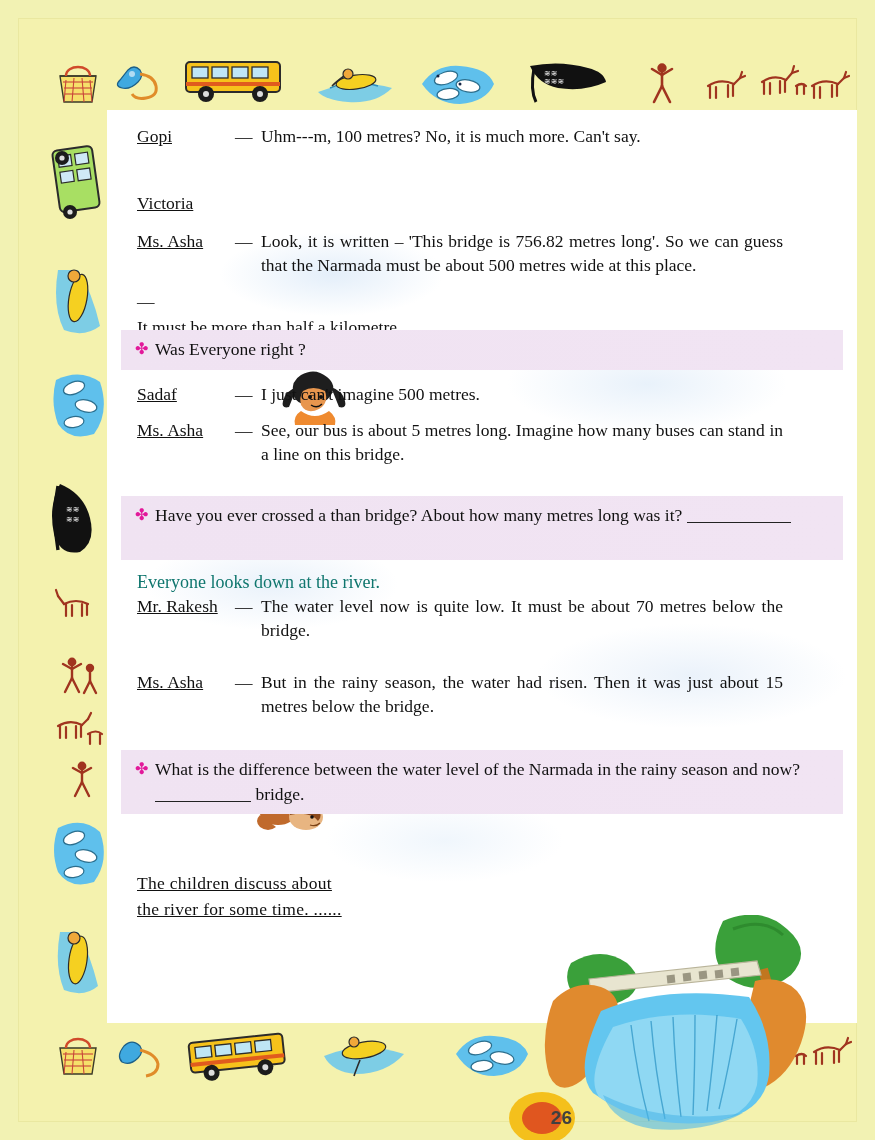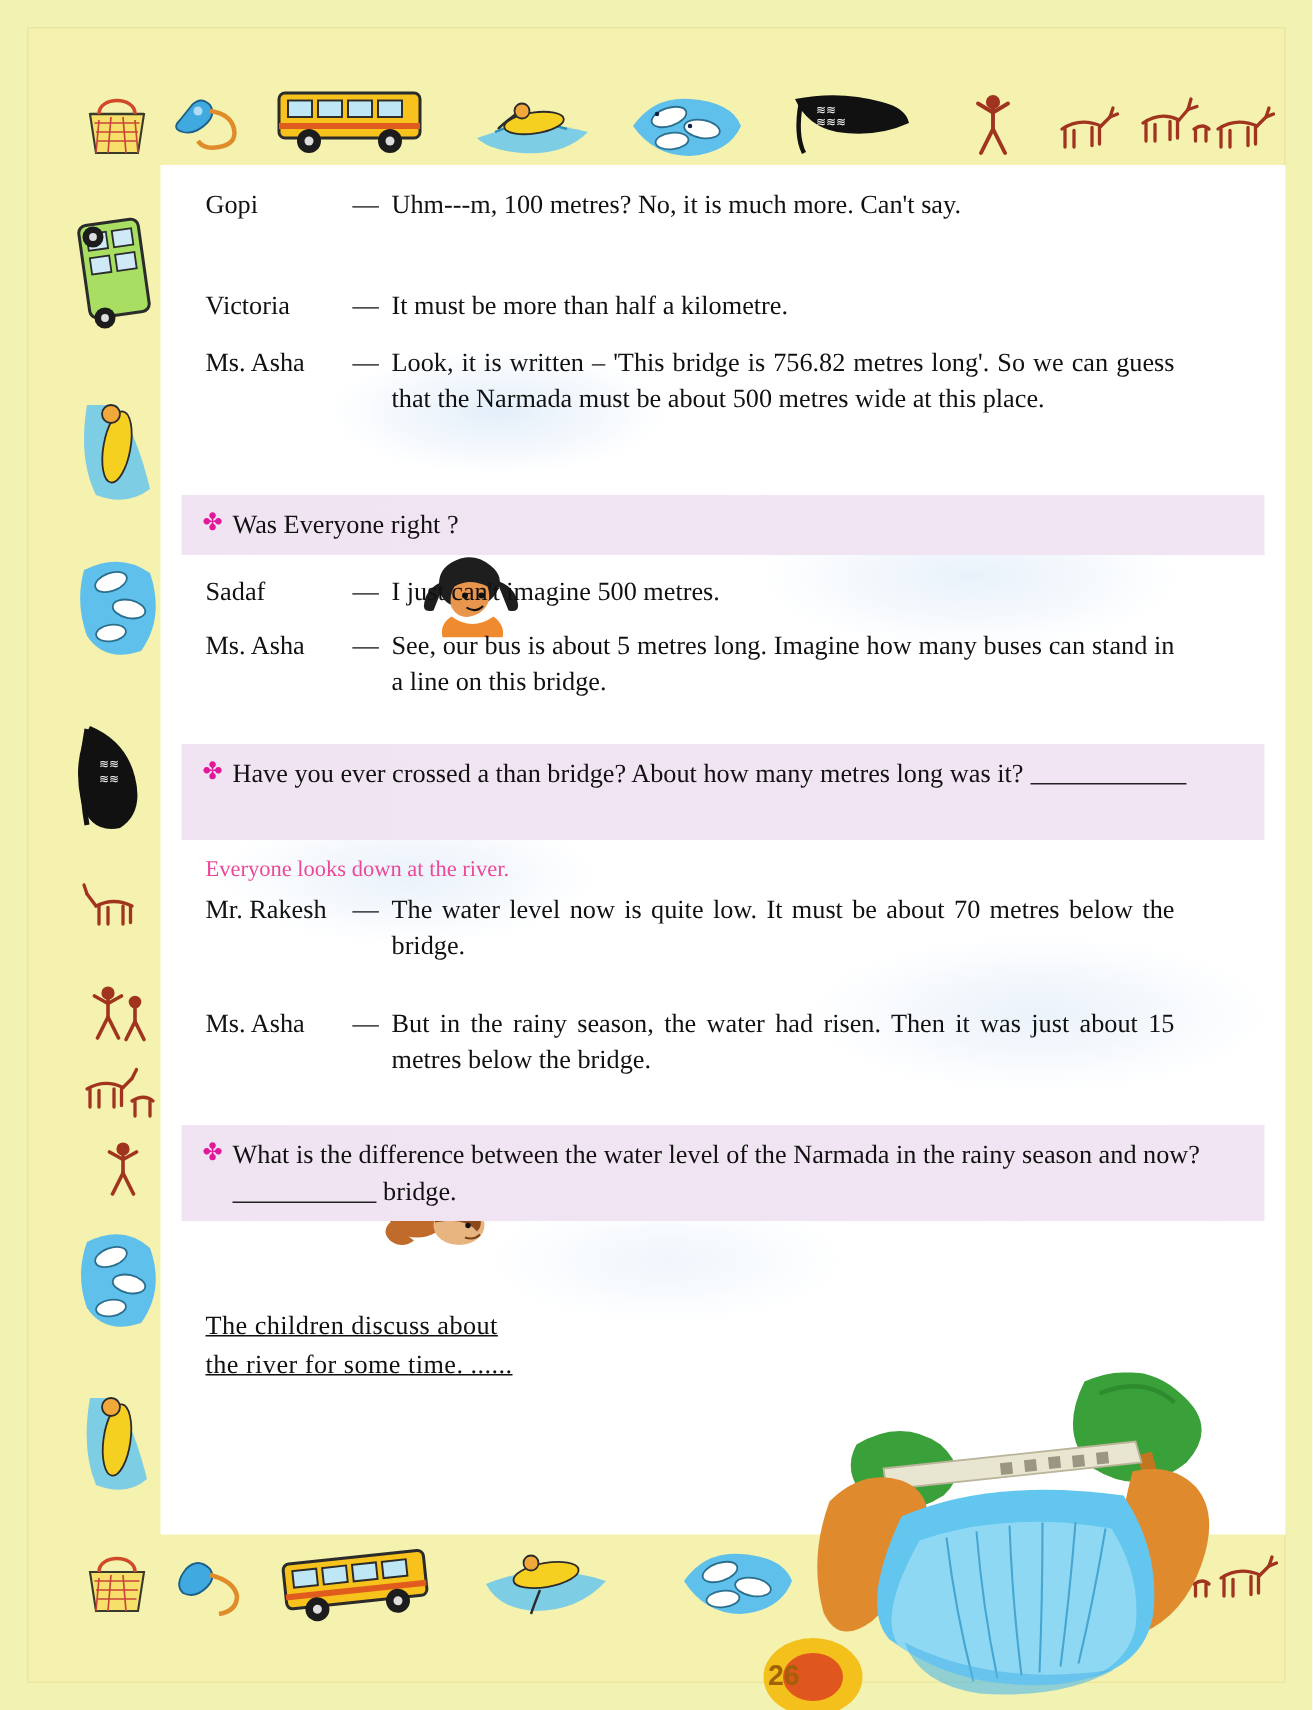--- a/index.html
+++ b/index.html
@@ -57,20 +57,21 @@
     position: absolute;
     display: flex;
     font-size: 17.5px;
     line-height: 1.38;
     color: #111;
   }
   .speaker {
     width: 98px;
     flex: 0 0 98px;
     white-space: nowrap;
+    text-decoration: underline;
   }
   .dash {
     width: 26px;
     flex: 0 0 26px;
   }
   .speech {
     flex: 1;
   }
   .justified {
     text-align: justify;
@@ -100,44 +101,44 @@
   .blank {
     display: inline-block;
     border-bottom: 1px solid #222;
     width: 104px;
     vertical-align: -2px;
   }
   .blank.sm { width: 96px; }
 
   .plain-line {
     position: absolute;
-    font-size: 15px;
-    color: #ec4899;
+    font-size: 18px;
+    color: #0f766e;
   }
   .closing {
     position: absolute;
     font-size: 17.5px;
     line-height: 1.5;
     color: #111;
     letter-spacing: 0.3px;
     text-decoration: underline;
   }
 
   
   .page-num {
     position: absolute;
     left: 405px;
     top: 985px;
     width: 60px;
     height: 46px;
     display: flex;
     align-items: center;
-    justify-content: flex-start;
+    justify-content: flex-end;
     font-size: 19px;
-    color: #a16207;
+    color: #404040;
     font-family: "Liberation Sans", sans-serif;
   }
   .page-num .blob {
     position: absolute;
     inset: 0;
     background: #f4c01c;
     border-radius: 50%;
     box-shadow: 0 0 0 3px #f4c01c;
   }
   .page-num .inner {
@@ -559,21 +560,21 @@
 
   <div class="content-sheet">
     <div class="cloud-bg"></div>
 
     <div class="dialogue" style="left:30px;top:14px;width:646px;">
       <div class="speaker">Gopi</div>
       <div class="dash">—</div>
       <div class="speech justified">Uhm---m, 100 metres? No, it is much more. Can't say.</div>
     </div>
 
-    <div class="dialogue" style="left:30px;top:81px;width:646px;">
+    <div class="dialogue" style="left:30px;top:81px;width:646px;flex-direction:column;">
       <div class="speaker">Victoria</div>
       <div class="dash">—</div>
       <div class="speech">It must be more than half a kilometre.</div>
     </div>
 
     <div class="dialogue" style="left:30px;top:119px;width:646px;">
       <div class="speaker">Ms. Asha</div>
       <div class="dash">—</div>
       <div class="speech justified">Look, it is written – 'This bridge is 756.82 metres long'. So we can guess that the Narmada must be about 500 metres wide at this place.</div>
     </div>

